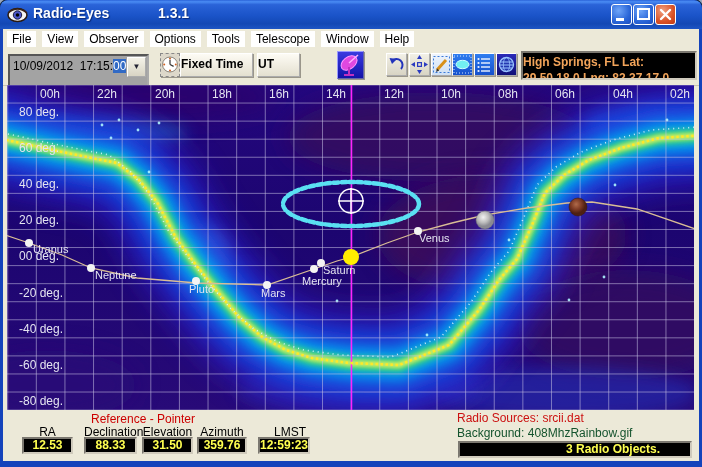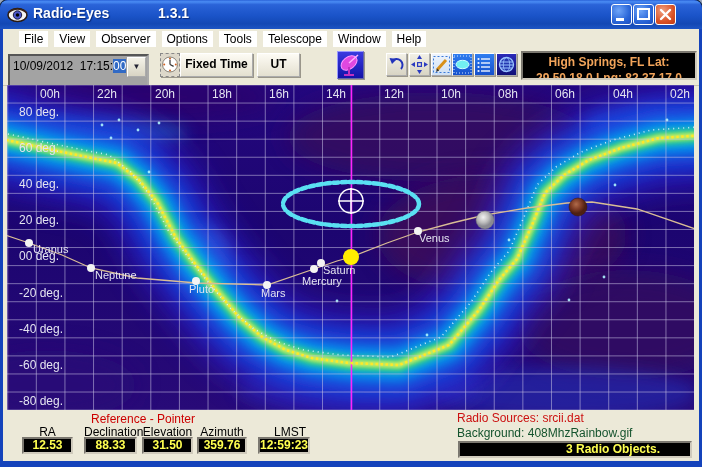--- a/index.html
+++ b/index.html
@@ -9,37 +9,37 @@
   .titlebar{position:absolute;left:0;top:0;width:702px;height:29px;border-radius:8px 8px 0 0;
     background:linear-gradient(180deg,#2a63d8 0%,#4a8cf4 6%,#2a63d8 16%,#1a53c8 55%,#1348b4 82%,#1d55c4 100%);}
   .app-icon{position:absolute;left:7px;top:5px;width:21px;height:19px;}
   .title-text{position:absolute;left:33px;top:5px;color:#fff;font-weight:bold;font-size:14px;text-shadow:1px 1px 1px #0a2a7a;}
   .title-version{position:absolute;left:158px;top:5px;color:#fff;font-weight:bold;font-size:14px;text-shadow:1px 1px 1px #0a2a7a;}
   .wbtn{position:absolute;top:4px;width:21px;height:21px;border-radius:3px;border:1px solid #fff;box-sizing:border-box;}
   .wbtn.minb{left:611px;background:radial-gradient(circle at 35% 30%,#6fa5f8,#2a66d8 60%,#1a4cc0);}
   .wbtn.maxb{left:633px;background:radial-gradient(circle at 35% 30%,#6fa5f8,#2a66d8 60%,#1a4cc0);}
   .wbtn.closeb{left:655px;background:radial-gradient(circle at 35% 30%,#f0a080,#da5226 60%,#c03a14);}
   
-  .menubar{position:absolute;left:3px;top:29px;width:696px;height:19px;background:#ece9d8;padding-left:16px;box-sizing:border-box;}
+  .menubar{position:absolute;left:3px;top:29px;width:696px;height:19px;background:#ece9d8;padding-left:4px;box-sizing:border-box;}
   .menu-item{display:inline-block;background:#fff;color:#000;font-size:12px;padding:1px 5px;margin:1px 6px 0 0;}
   
   .toolbar{position:absolute;left:3px;top:48px;width:696px;height:37px;background:#ece9d8;border-bottom:1px solid #c8c4b0;}
   .combo{position:absolute;left:5px;top:6px;width:141px;height:40px;background:#a3a3a3;border:2px inset #aaa;box-sizing:border-box;font-size:12px;color:#000;}
   .combo .txt{position:absolute;left:3px;top:3px;white-space:pre;}
   .combo .sel{background:#316ac5;color:#fff;}
   .combo-arrow{position:absolute;right:1px;top:1px;width:17px;height:18px;background:linear-gradient(#f4f2e8,#d8d4c4);border:1px outset #fff;font-size:8px;color:#223;text-align:center;line-height:18px;}
-  .tbtn{position:absolute;top:5px;height:24px;background:linear-gradient(#fdfbf4,#e4e0d0);border:1px outset #fff;box-shadow:1px 1px 0 #9a968a;font-size:12px;color:#000;text-align:center;box-sizing:border-box;}
+  .tbtn{position:absolute;top:5px;height:24px;background:linear-gradient(#fdfbf4,#e4e0d0);border:1px outset #fff;box-shadow:1px 1px 0 #9a968a;font-size:12px;color:#000;box-sizing:border-box;}
   .clock-btn{left:157px;width:20px;background:#ddd8ca;border:1px dashed #888;}
   .fixed-btn{left:177px;width:73px;font-weight:bold;line-height:21px;}
   .ut-btn{left:254px;width:43px;line-height:21px;font-weight:bold;}
   .dish-btn{left:334px;top:3px;width:27px;height:28px;background:linear-gradient(#3a3ae0,#1212a8);border:1px outset #99f;}
   .icon-btn{position:absolute;top:5px;width:21px;height:23px;border:1px outset #fff;box-shadow:1px 1px 0 #9a968a;background:linear-gradient(#f2f0e6,#d8d4c4);box-sizing:border-box;}
   .icon-btn.bluebg{background:linear-gradient(#2f7df0,#1550cc);}
   .icon-btn.darkbg{background:linear-gradient(#2a2ab8,#101078);}
-  .loc-box{position:absolute;left:518px;top:3px;width:176px;height:29px;background:#000;border:2px inset #cfcabc;box-sizing:border-box;overflow:hidden;color:#f2a45a;font-weight:bold;font-size:12px;text-align:center;}
+  .loc-box{position:absolute;left:518px;top:3px;width:176px;height:29px;background:#000;border:2px inset #cfcabc;box-sizing:border-box;overflow:hidden;color:#f2a45a;font-weight:bold;font-size:12px;text-align:left;}
   .loc-box .l1{margin-top:2px;}
   .loc-box .l2{margin-top:2px;}
   
   .map{position:absolute;left:7px;top:85px;width:687px;height:325px;background:#1c0575;}
   
   .statusbar{position:absolute;left:3px;top:411px;width:696px;height:50px;background:#ece9d8;font-size:12px;}
   .ref-label{position:absolute;left:60px;top:1px;width:160px;text-align:center;color:#cc0000;}
   .sfield-label{position:absolute;top:14px;text-align:center;color:#000;}
   .sfield-box{position:absolute;top:26px;height:17px;background:#000;border:2px inset #cfcabc;box-sizing:border-box;color:#ffff50;font-weight:bold;font-size:12px;text-align:center;line-height:13px;}
   .r-line1{position:absolute;left:454px;top:0px;color:#cc1111;}

